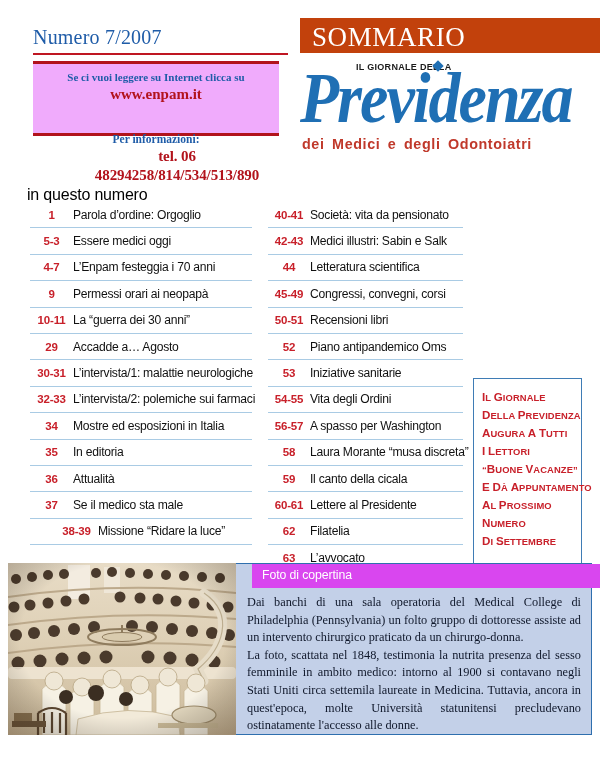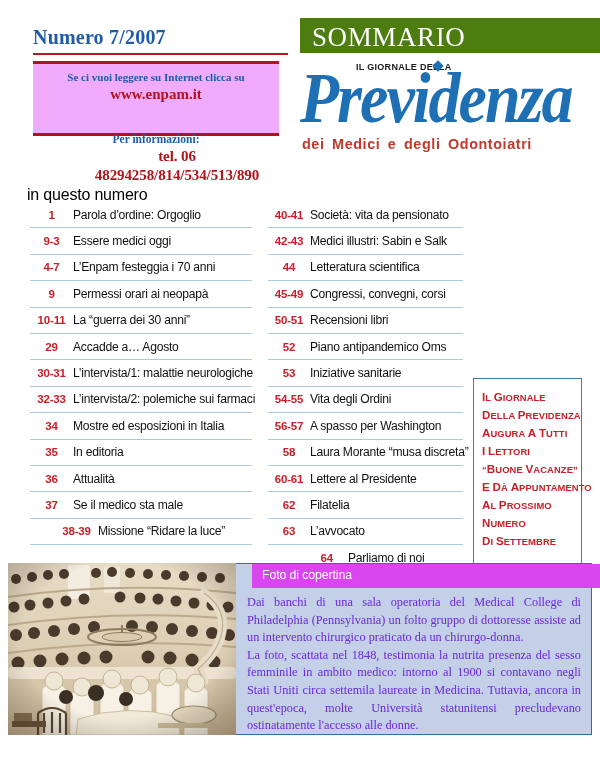--- a/index.html
+++ b/index.html
@@ -20,38 +20,38 @@
   
   .header {
     position: absolute;
     left: 0; top: 0;
     width: 600px; height: 160px;
   }
   .issue-title {
     position: absolute;
     left: 33px; top: 26px;
     font-family: "Liberation Serif", serif;
-    font-weight: bold;
+    font-weight: normal;
     font-size: 20px;
     color: #1f5ca8;
     letter-spacing: 0.2px;
     white-space: nowrap;
   }
   .issue-rule {
     position: absolute;
     left: 33px; top: 53px;
     width: 255px; height: 2px;
     background: #bf1622;
   }
 
   .sommario-band {
     position: absolute;
     left: 300px; top: 18px;
     width: 300px; height: 35px;
-    background: #4d7c0f;
+    background: #c2410c;
   }
   .sommario-text {
     position: absolute;
     left: 12px; top: 3px;
     font-family: "Liberation Serif", serif;
     font-size: 27px;
     color: #ffffff;
     letter-spacing: 0.6px;
     line-height: 32px;
   }
@@ -236,21 +236,21 @@
     color: #ffffff;
     letter-spacing: -0.1px;
   }
   .caption-body {
     position: absolute;
     left: 11px; top: 30px;
     right: 10px;
     font-family: "Liberation Serif", serif;
     font-size: 12.3px;
     line-height: 17.6px;
-    color: #6d28d9;
+    color: #0f172a;
     text-align: justify;
     hyphens: manual;
   }
   .caption-body p { margin: 0; }
 </style>
 </head>
 <body>
 
 <div class="header">
 
@@ -278,21 +278,21 @@
 </div>
 
 <div class="toc-heading">in questo numero</div>
 
 <div class="toc-col left" id="toc-left">
     <div class="toc-row">
       <span class="toc-pages">1</span>
       <span class="toc-label">Parola d’ordine: Orgoglio</span>
     </div>
     <div class="toc-row">
-      <span class="toc-pages">9-3</span>
+      <span class="toc-pages">5-3</span>
       <span class="toc-label">Essere medici oggi</span>
     </div>
     <div class="toc-row">
       <span class="toc-pages">4-7</span>
       <span class="toc-label">L’Enpam festeggia i 70 anni</span>
     </div>
     <div class="toc-row">
       <span class="toc-pages">9</span>
       <span class="toc-label">Permessi orari ai neopapà</span>
     </div>
@@ -366,20 +366,24 @@
       <span class="toc-pages">54-55</span>
       <span class="toc-label">Vita degli Ordini</span>
     </div>
     <div class="toc-row">
       <span class="toc-pages">56-57</span>
       <span class="toc-label">A spasso per Washington</span>
     </div>
     <div class="toc-row">
       <span class="toc-pages">58</span>
       <span class="toc-label">Laura Morante “musa discreta”</span>
+    </div>
+    <div class="toc-row">
+      <span class="toc-pages">59</span>
+      <span class="toc-label">Il canto della cicala</span>
     </div>
     <div class="toc-row">
       <span class="toc-pages">60-61</span>
       <span class="toc-label">Lettere al Presidente</span>
     </div>
     <div class="toc-row">
       <span class="toc-pages">62</span>
       <span class="toc-label">Filatelia</span>
     </div>
     <div class="toc-row">

